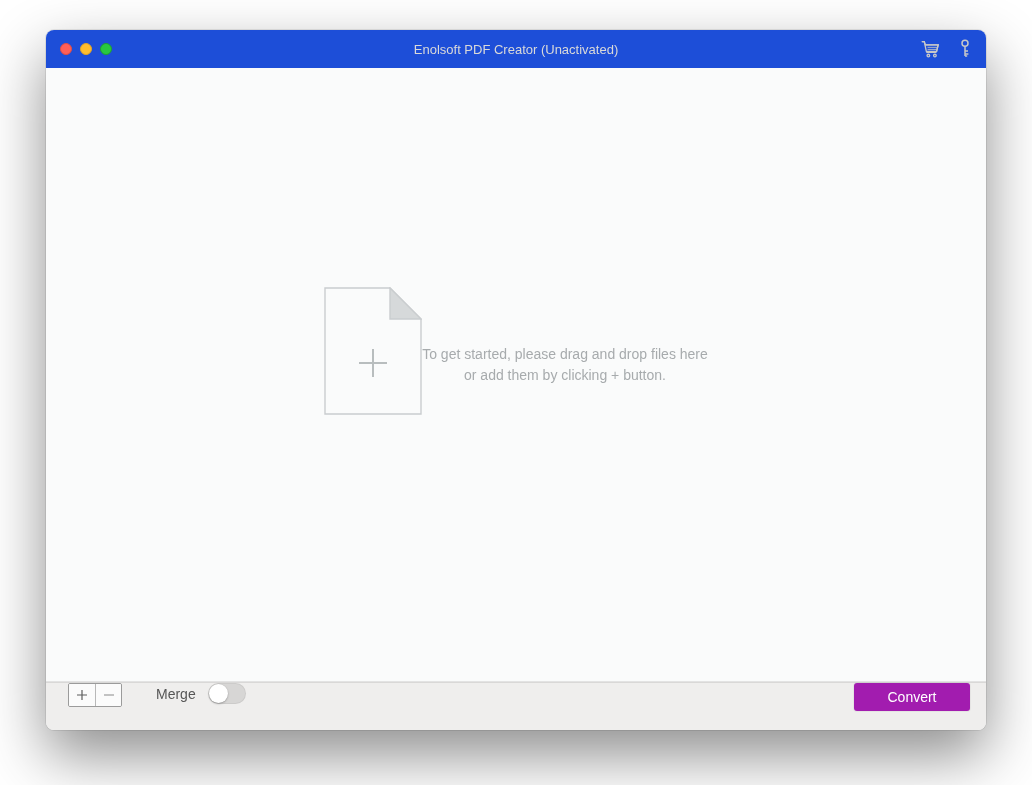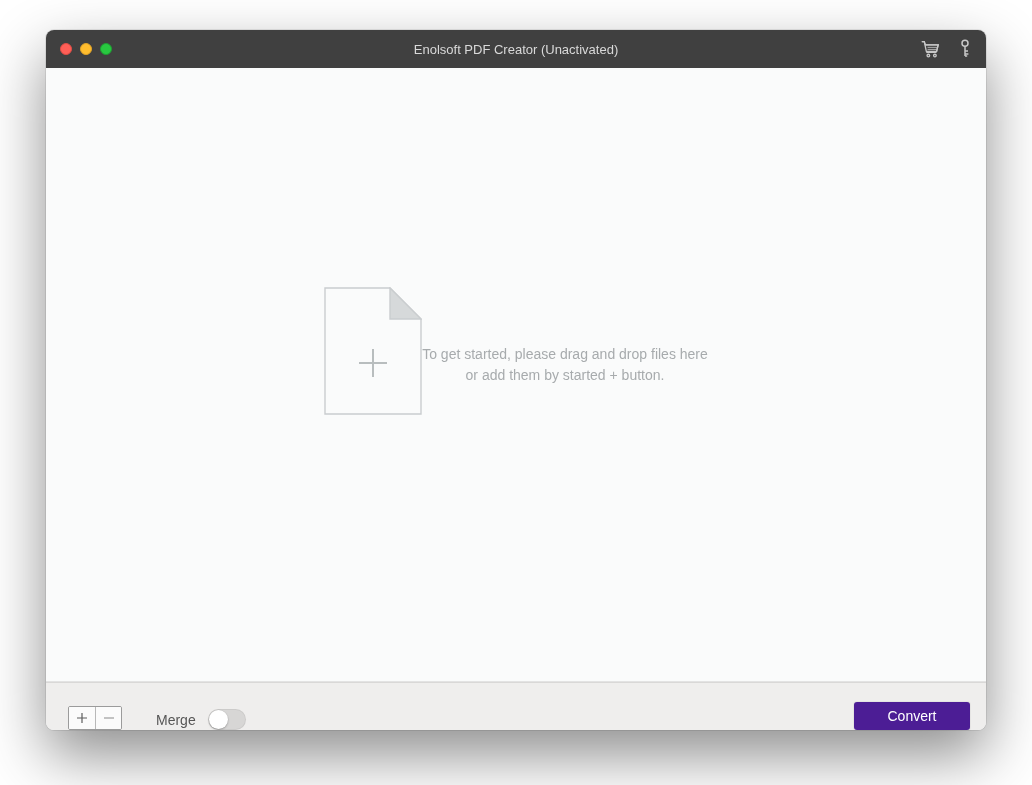--- a/index.html
+++ b/index.html
@@ -14,21 +14,21 @@
       width: 940px; height: 700px;
       background: #f8f9f9;
       border-radius: 8px;
       overflow: hidden;
       box-shadow: 0 25px 60px rgba(0,0,0,.45), 0 0 0 1px rgba(0,0,0,.08);
       display: flex; flex-direction: column;
     }
     
     .titlebar {
       height: 38px;
-      background: #404040;
+      background: #1d4ed8;
       display: flex; align-items: center;
       position: relative;
       padding: 0 14px;
       flex-shrink: 0;
     }
     .traffic { display: flex; gap: 8px; }
     .traffic-btn { width: 12px; height: 12px; border-radius: 50%; }
     .tb-close { background: #ff5f57; border: 0.5px solid #e14d45; }
     .tb-min   { background: #ffbd2e; border: 0.5px solid #e1a427; }
     .tb-zoom  { background: #28c840; border: 0.5px solid #1e9e32; }
@@ -46,21 +46,21 @@
       display: flex; align-items: center; justify-content: center;
       border-bottom: 1px solid #e3e3e3;
     }
     .empty-state { display: flex; flex-direction: row; align-items: center; margin-top: -20px; }
     .doc-icon { width: 98px; height: 128px; margin-bottom: 28px; }
     .hint { color: #a7abad; font-size: 14px; line-height: 1.45; text-align: center; }
     .hint p { white-space: pre; }
     
     .footer {
       height: 48px; background: #efeeed;
-      display: flex; align-items: flex-end; padding: 14px 16px 0 22px;
+      display: flex; align-items: flex-start; padding: 0 16px 0 22px;
       flex-shrink: 0;
       border-top: 1px solid #d9d8d7;
     }
     .addrm { display: flex; border: 1px solid #9b9b9b; border-radius: 2px; overflow: hidden; }
     .addrm button {
       width: 26px; height: 22px; background: #fbfbfb;
       border: none; display: flex; align-items: center; justify-content: center;
       font-size: 14px; color: #5f5f5f; cursor: default; padding: 0;
     }
     .addrm button + button { border-left: 1px solid #b8b8b8; }
@@ -71,21 +71,21 @@
       position: relative; box-shadow: inset 0 0 0 1px rgba(0,0,0,.05);
     }
     .toggle .knob {
       position: absolute; top: 1px; left: 1px;
       width: 19px; height: 19px; border-radius: 50%; background: #fff;
       box-shadow: 0 1px 2px rgba(0,0,0,.25), 0 0 0 .5px rgba(0,0,0,.05);
     }
     .spacer { flex: 1; }
     .convert-btn {
       width: 116px; height: 28px;
-      background: #4c1d95; border: none; border-radius: 3px;
+      background: #a21caf; border: none; border-radius: 3px;
       color: #fff; font-size: 14px; font-weight: 400;
       box-shadow: 0 0 0 1px rgba(0,0,0,.04);
       cursor: default;
     }
   </style>
 </head>
 <body>
 
 <div class="window">
 
@@ -124,21 +124,21 @@
     <div class="empty-state">
       <span class="doc-icon">
         <svg width="98" height="128" viewBox="0 0 98 128">
           <path d="M1 1 H66 L97 32 V127 H1 Z" fill="none" stroke="#c9cdcf" stroke-width="1.4"></path>
           <path d="M66 1 V32 H97 Z" fill="#d6d9da" stroke="#c9cdcf" stroke-width="1.4"></path>
           <path d="M49 62 V90 M35 76 H63" stroke="#b8bdbe" stroke-width="2"></path>
         </svg>
       </span>
       <div class="hint">
         <p>To get started, please drag and drop files here</p>
-        <p>or add them by started + button.</p>
+        <p>or add them by clicking + button.</p>
       </div>
     </div>
   </div>
 
   <div class="footer">
     <div class="addrm">
       <button>
         <svg width="12" height="12" viewBox="0 0 12 12" stroke="#5d5d5d" stroke-width="1.2">
           <path d="M6 1v10M1 6h10"></path>
         </svg>

